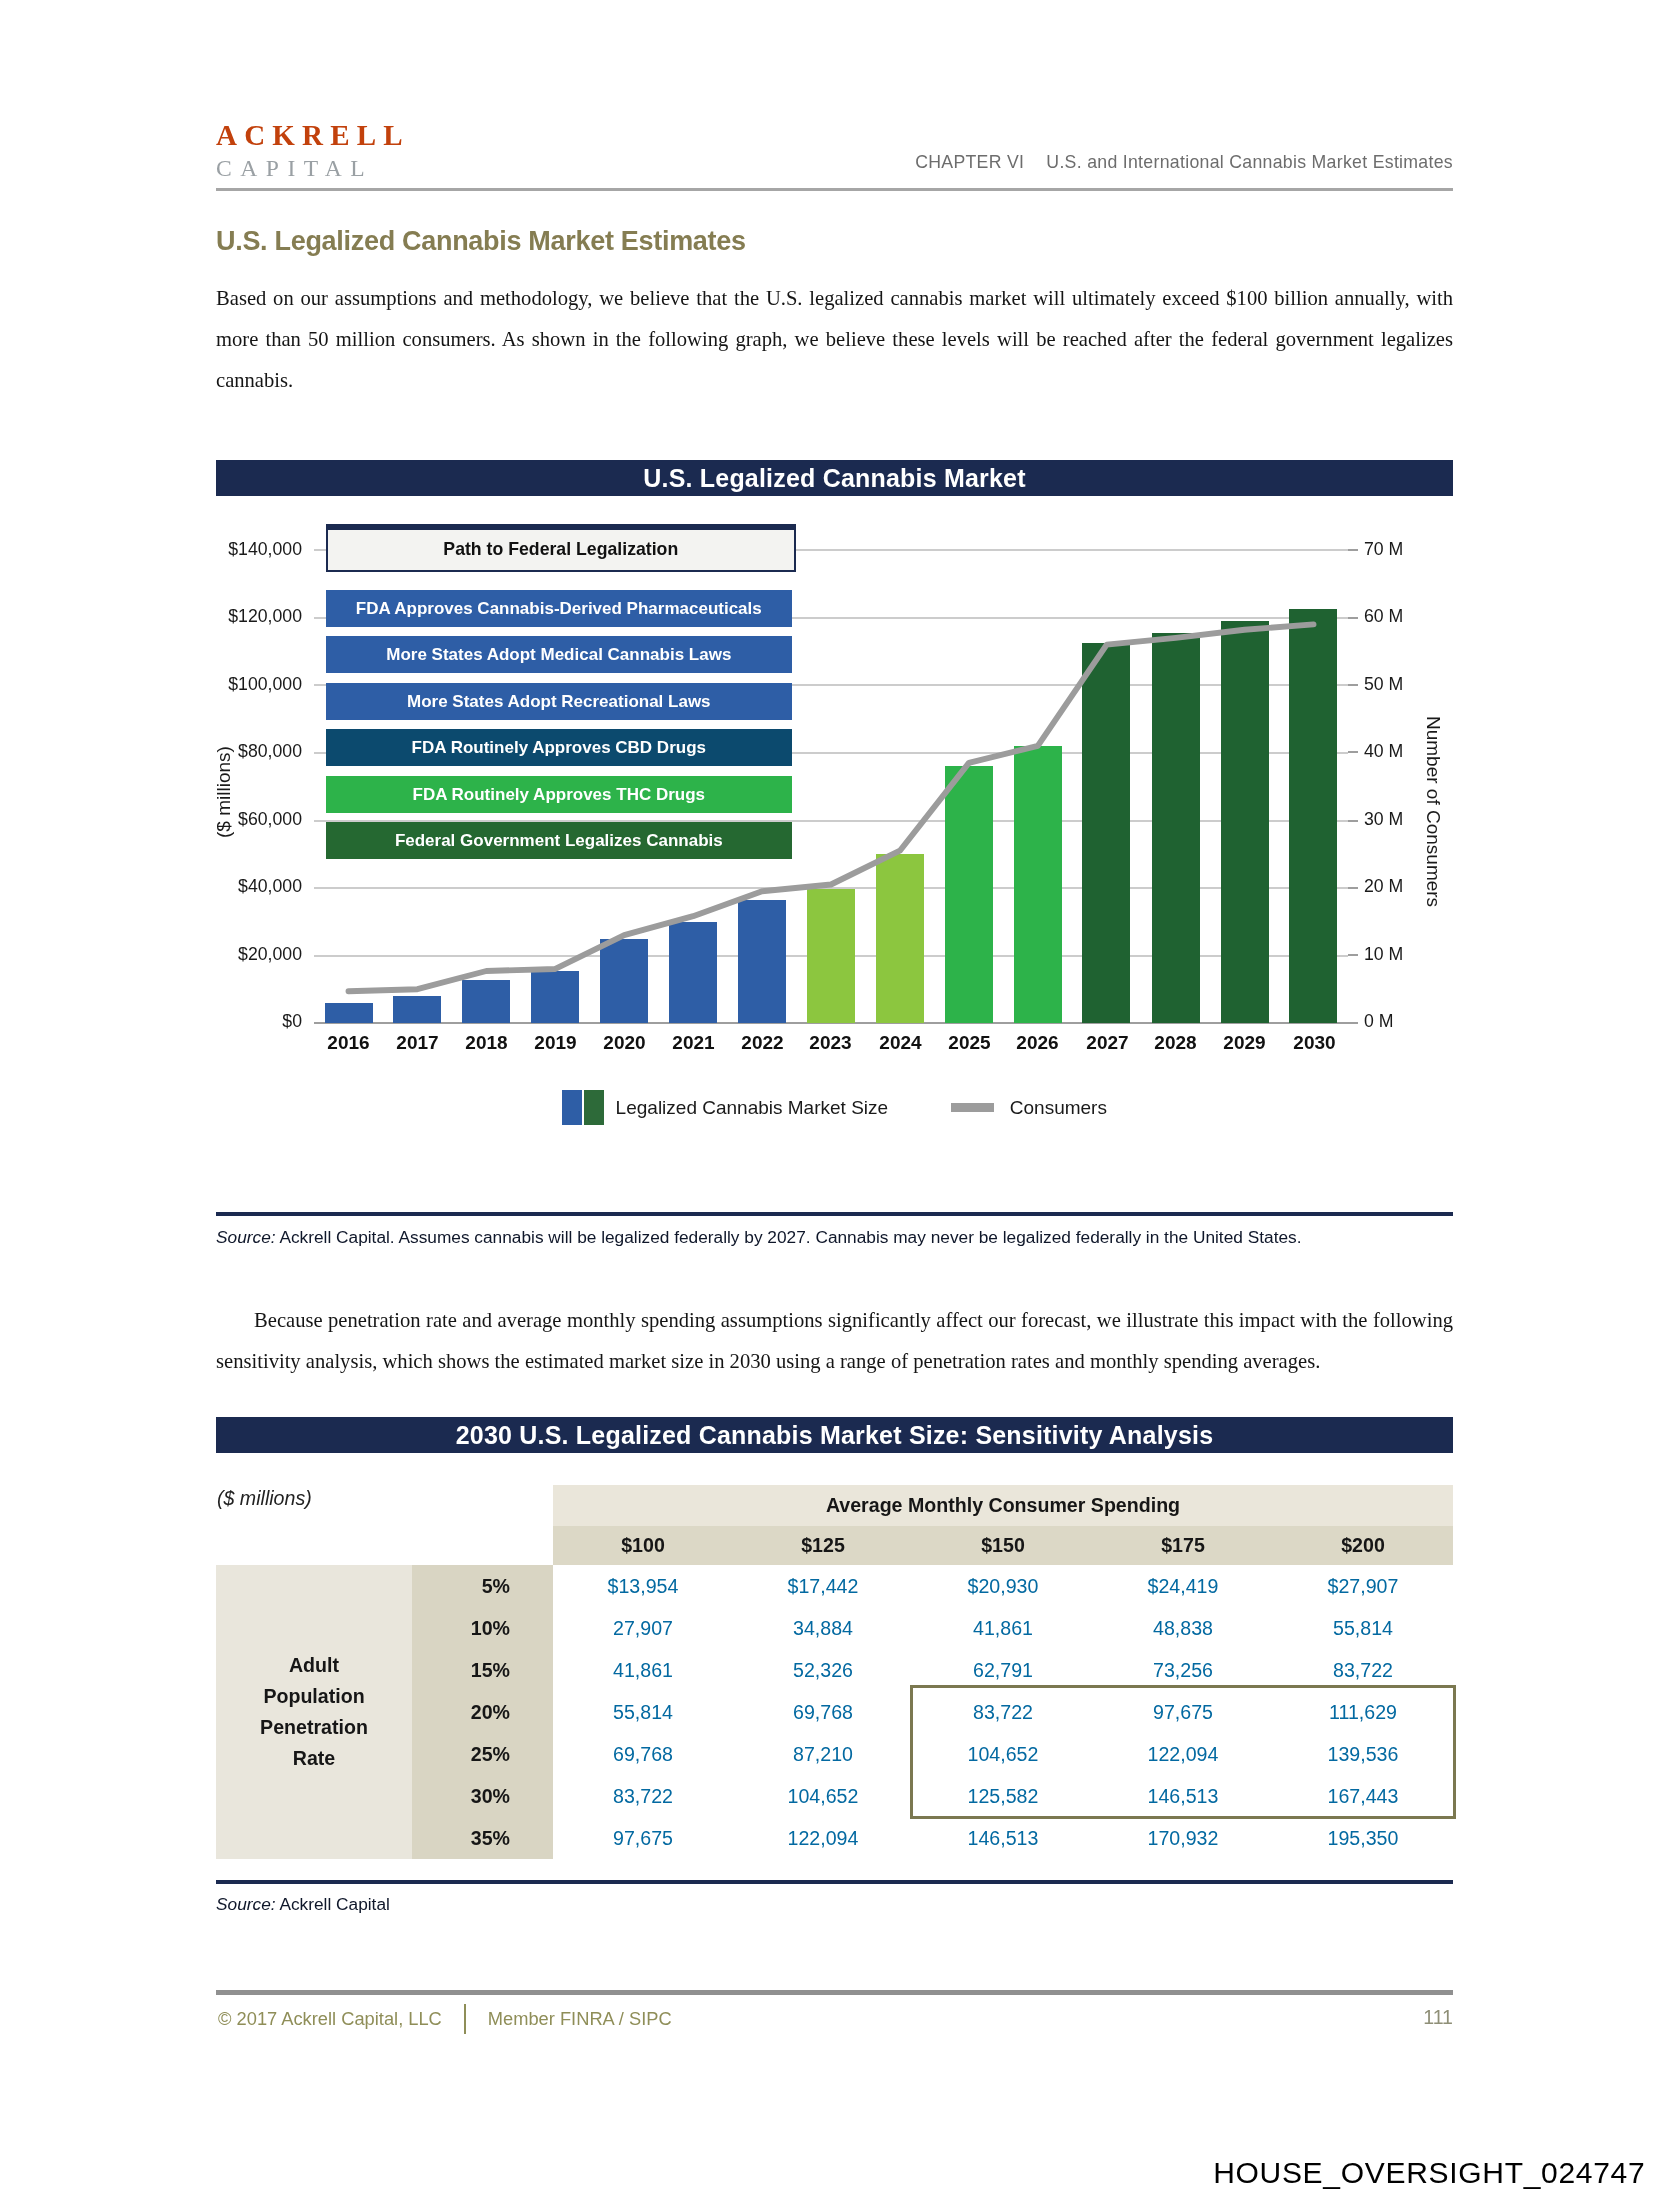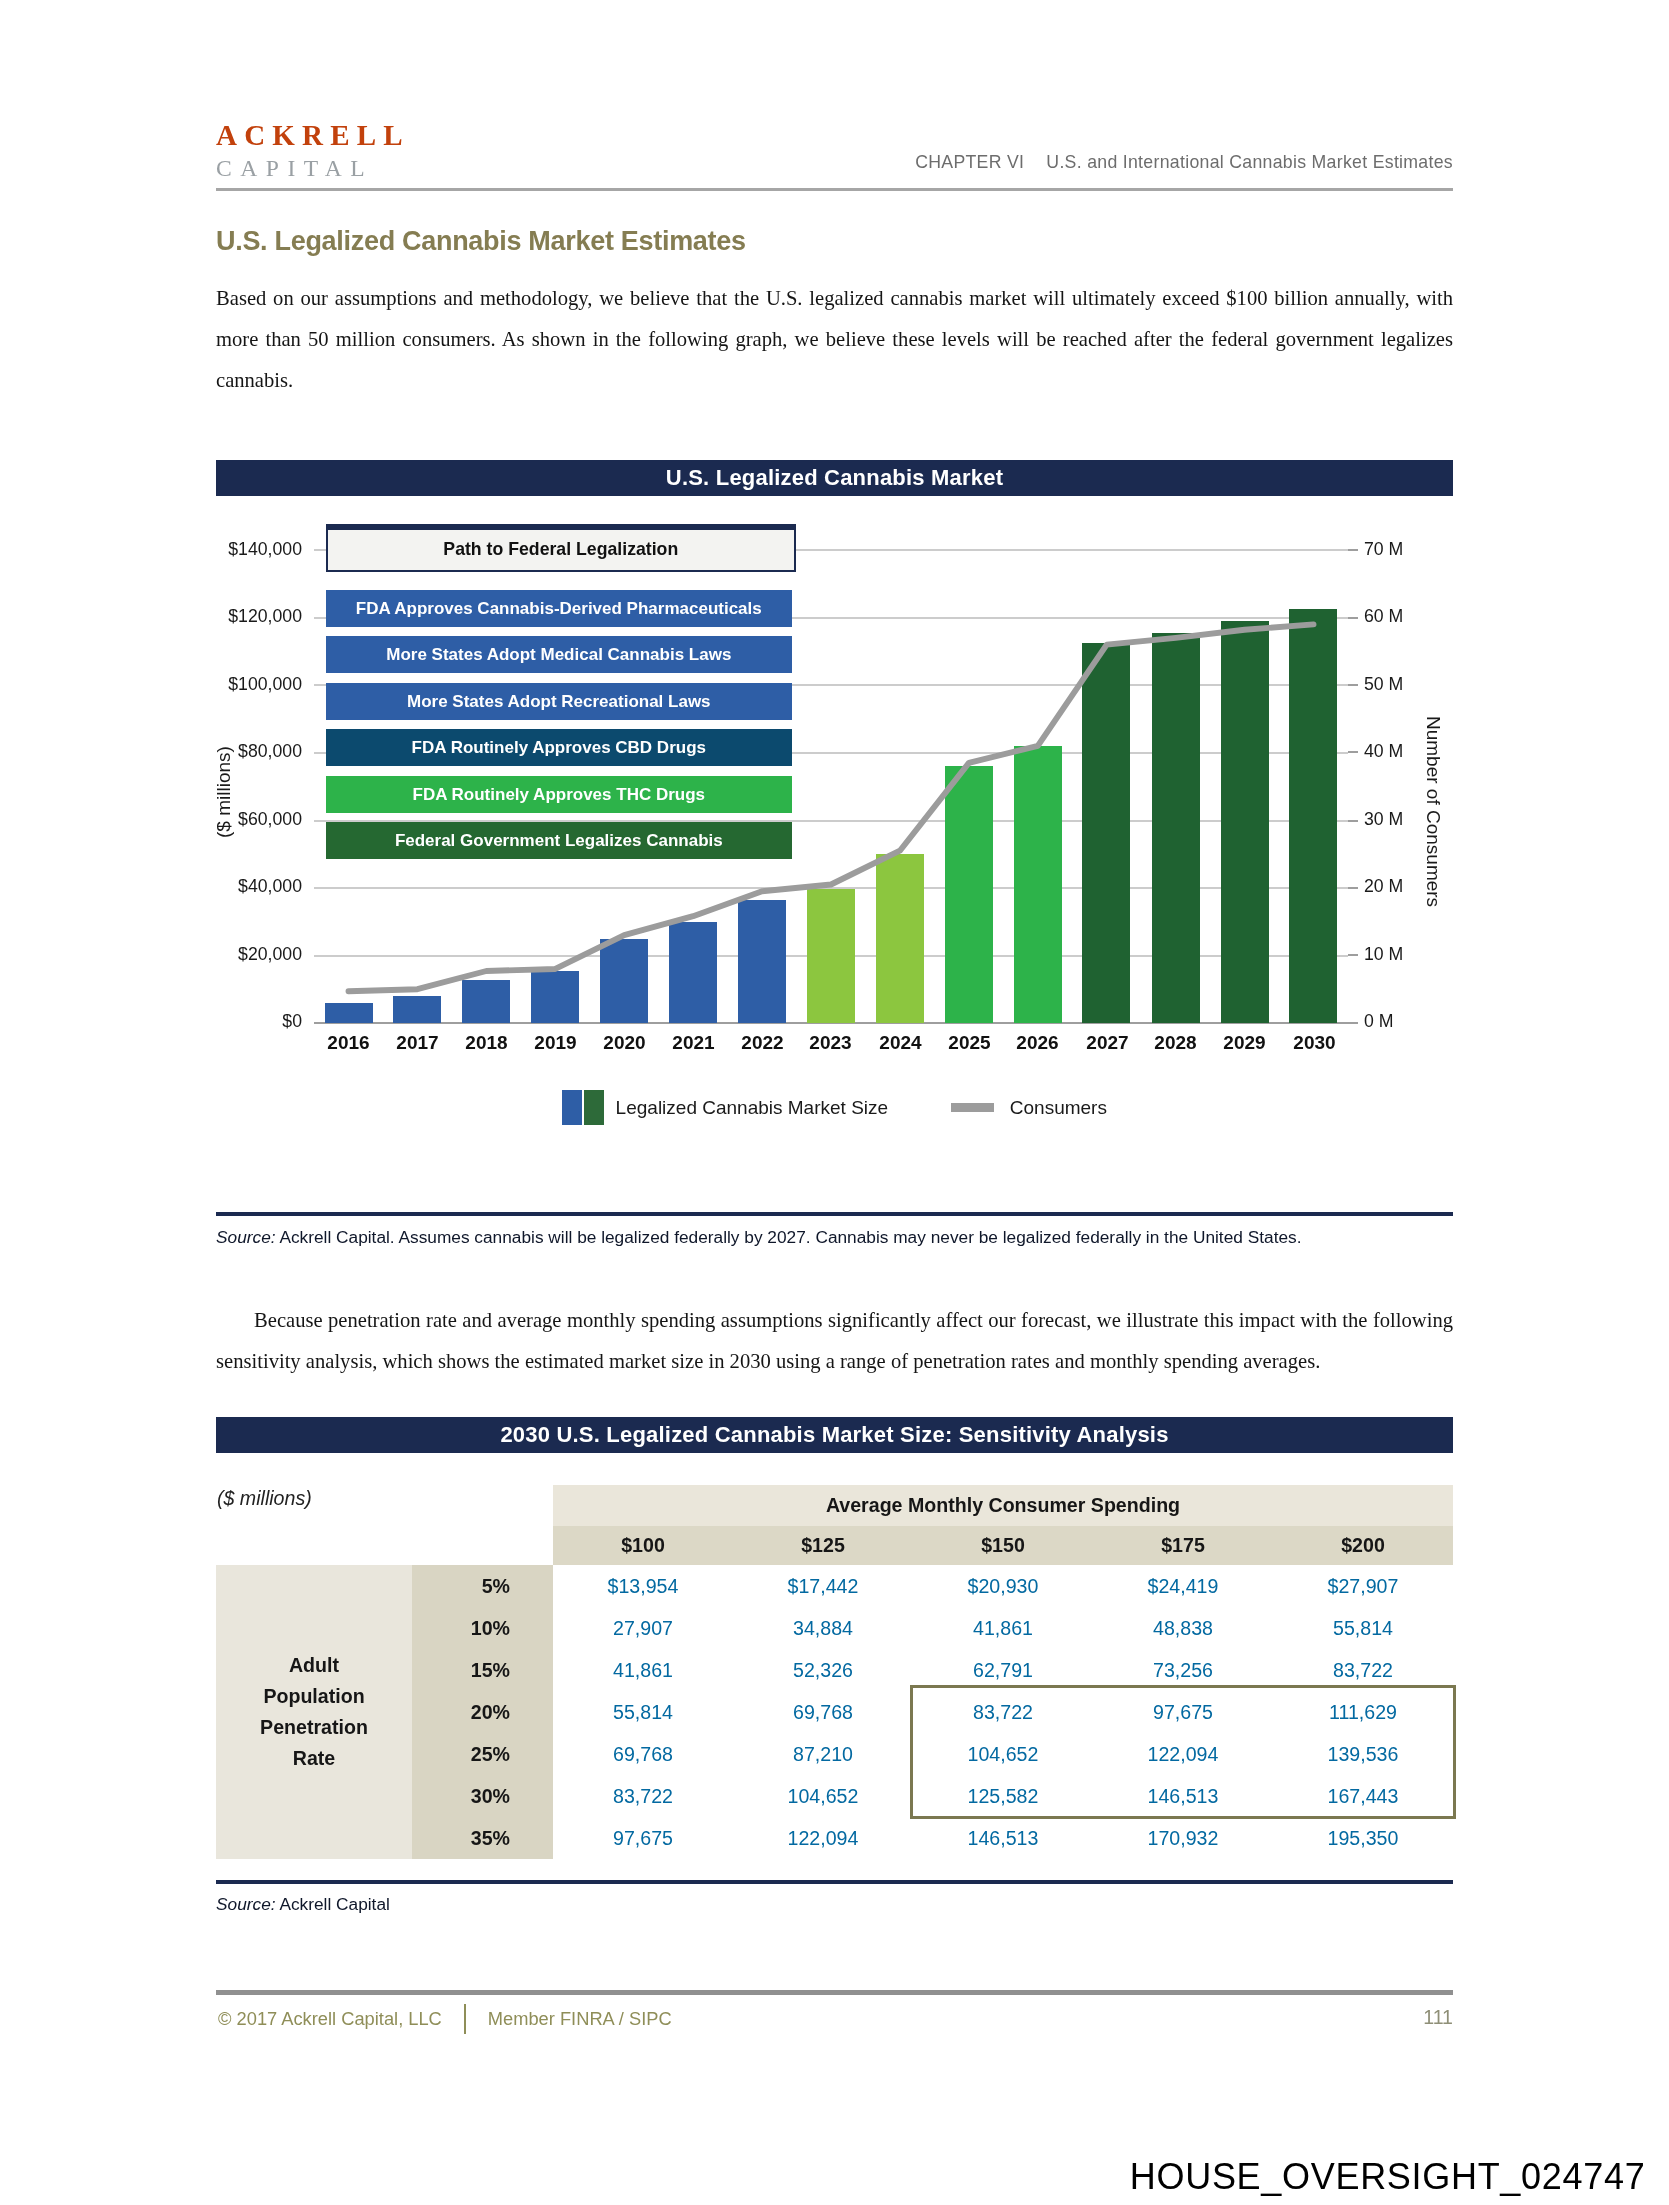--- a/index.html
+++ b/index.html
@@ -14,21 +14,21 @@
   .header-rule{position:absolute;left:216px;top:188px;width:1237px;height:3.3px;background:#a6a6a6;}
   
   .section-heading{position:absolute;left:216px;top:226px;margin:0;font-size:27px;font-weight:bold;
                    color:#857d52;letter-spacing:-0.3px;}
   .body-text{position:absolute;left:216px;width:1237px;margin:0;font-family:"Liberation Serif",serif;
              font-size:20.6px;line-height:41px;color:#151515;text-align:justify;}
   #para1{top:278px;}
   #para2{top:1300px;text-indent:38px;}
   
   .title-bar{position:absolute;left:216px;width:1237px;height:36px;background:#1b2a50;color:#ffffff;
-             font-size:22px;font-weight:bold;text-align:center;line-height:36px;letter-spacing:0.2px;}
+             font-size:25px;font-weight:bold;text-align:center;line-height:36px;letter-spacing:0.2px;}
   #chart-title{top:460px;}
   #plot{position:absolute;left:314px;top:550px;width:1034px;height:473px;}
   .gridline{position:absolute;left:0;width:100%;height:2px;background:#cccccc;}
   .axisline{position:absolute;left:0;width:100%;height:2px;background:#9e9e9e;}
   .bar{position:absolute;bottom:0;width:48px;}
   .ytick{position:absolute;font-size:17.7px;color:#1a1a1a;}
   .ytick.left{left:187px;width:115px;text-align:right;}
   .ytick.right{left:1364px;width:105px;text-align:left;}
   .tickmark{position:absolute;left:1348px;width:9.8px;height:2px;background:#9e9e9e;}
   .xlabel{position:absolute;top:482px;font-size:19px;font-weight:bold;text-align:center;color:#111;}
@@ -63,21 +63,21 @@
              padding-right:43px;line-height:42px;}
   .val-cell{font-size:19.6px;text-align:center;line-height:42px;color:#0369a1;}
   #highlight-box{position:absolute;left:694px;top:200px;width:546px;height:134px;
                  border:3.3px solid #7b7850;box-sizing:border-box;}
   
   .footer-rule{position:absolute;left:216px;top:1990px;width:1237px;height:4.6px;background:#909090;}
   #footer-left{position:absolute;left:218px;top:2004px;display:flex;align-items:center;gap:22px;
                font-size:18.3px;color:#8f8e58;}
   .foot-divider{width:2px;height:30px;background:#8f8e58;}
   #page-number{position:absolute;right:216px;top:2006px;font-size:19.6px;color:#8f8f77;}
-  .watermark{position:absolute;right:23.6px;top:2156px;font-size:36px;color:#000;letter-spacing:0.7px;}
+  .watermark{position:absolute;right:23.6px;top:2156px;font-size:30px;color:#000;letter-spacing:0.7px;}
 </style>
 </head>
 <body>
 
 <div id="page">
 
   <div class="logo">
     <div class="logo-l1">ACKRELL</div>
     <div class="logo-l2">CAPITAL</div>
   </div>

